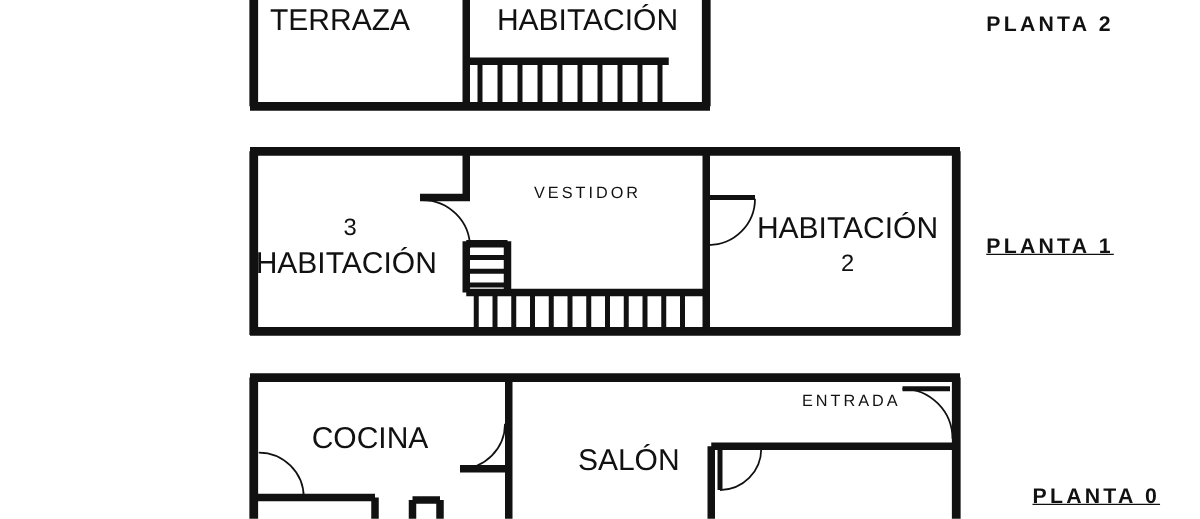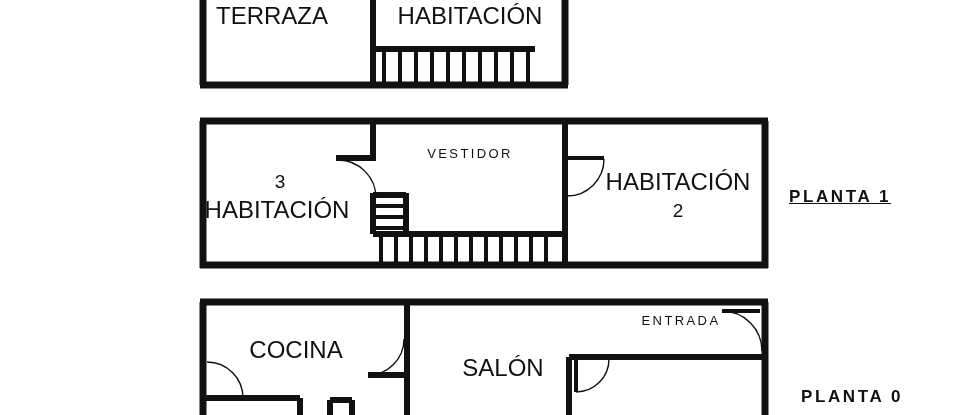--- a/index.html
+++ b/index.html
@@ -180,16 +180,17 @@
       <path class="wall wall-med" d="M 330 400 L 352 400"></path>
       <path class="wall wall-med" d="M 352 400 L 352 425"></path>
 
       <text class="room-label" x="296" y="358">COCINA</text>
       <text class="room-label" x="503" y="376">SALÓN</text>
       <text class="room-label small" x="681" y="325">ENTRADA</text>
     </g>
 
   </svg>
 
+  <div class="floor-label" style="left:789px; top:10px;">PLANTA 2</div>
   <div class="floor-label" style="left:789px; top:187px;text-decoration:underline;">PLANTA 1</div>
-  <div class="floor-label" style="left:801px; top:387px;">PLANTA 0</div>
+  <div class="floor-label" style="left:826px; top:387px;text-decoration:underline;">PLANTA 0</div>
 
 </div>
 
 </body></html>

